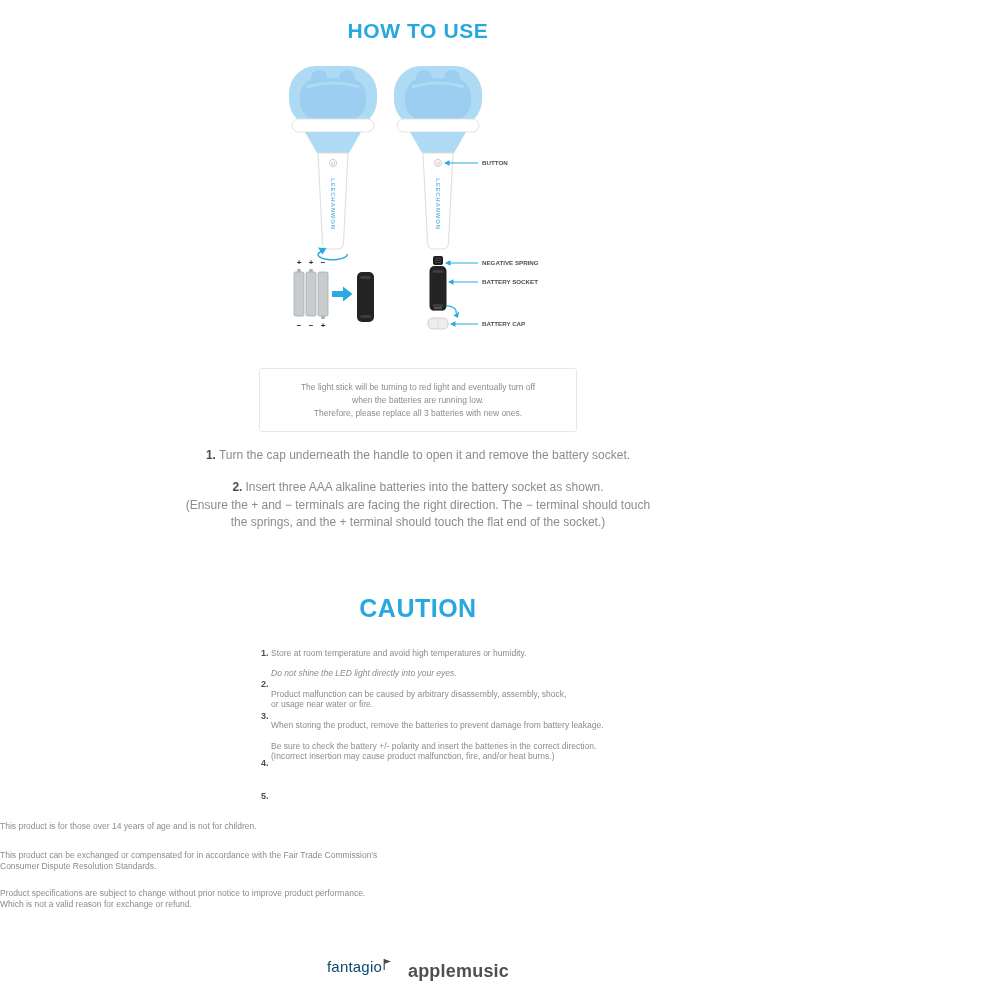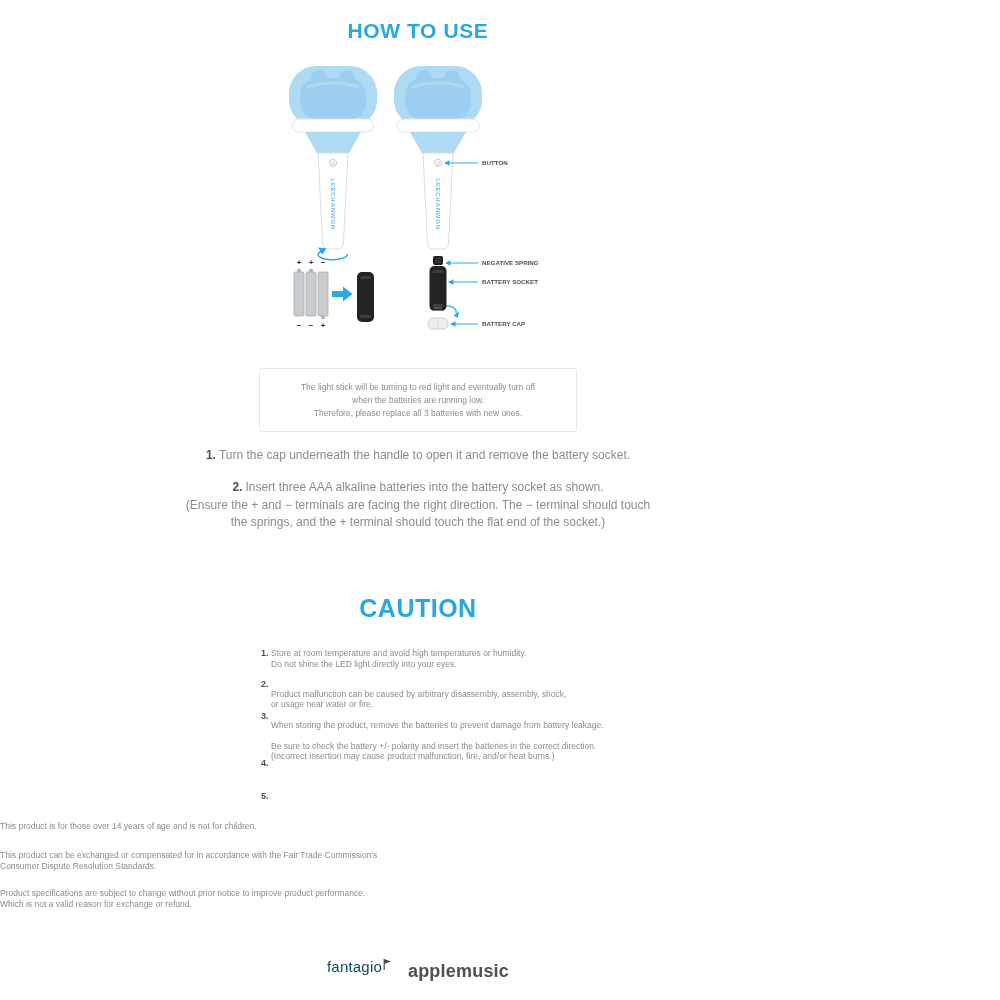--- a/index.html
+++ b/index.html
@@ -18,21 +18,21 @@
   .steps{margin-top:13px;}
   .step{text-align:center;font-size:12px;line-height:1.3;color:#8c8c8c;margin:16px;}
   .step + .step{margin-top:12px;}
   .step-num{font-weight:bold;color:#4d4d4d;margin-right:3px;}
   .step-sub{margin-top:2px;white-space:pre-line;line-height:1.35;}
 
   .caution-list{position:relative;width:330px;height:160px;margin:22px auto 0;font-size:8.5px;line-height:10px;}
   .cnum{position:absolute;left:8px;font-weight:bold;font-size:9px;color:#4d4d4d;}
   .ctext{position:absolute;left:18px;white-space:pre;color:#8c8c8c;}
   .n1{top:3px;}  .t1{top:3px;}
-  .t2{top:14px;} .n2{top:34px;}
+  .t2{top:23px;font-style:italic;} .n2{top:34px;}
   .t3{top:44px;} .n3{top:66px;}
   .t4{top:75px;} .t5{top:96px;}
   .n4{top:113px;} .n5{top:146px;}
 
   .note{margin:0;font-size:8.5px;line-height:1.3;color:#8c8c8c;white-space:pre-line;}
   .note1{margin-top:16px;}
   .note2{margin-top:18px;}
   .note3{margin-top:16px;}
 
   .logos{margin-top:48px;display:flex;justify-content:center;align-items:flex-start;gap:16px;}

